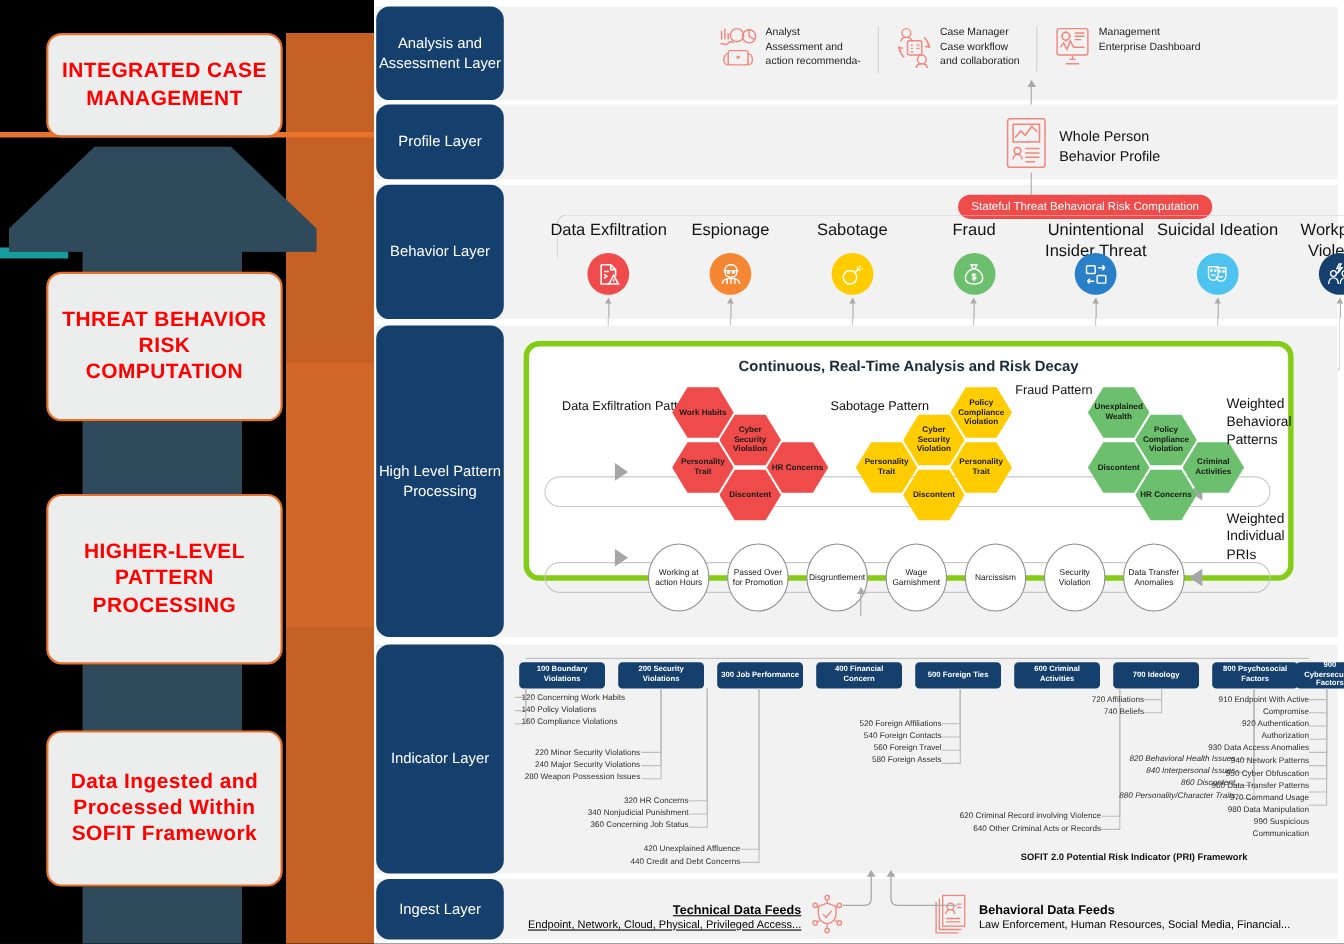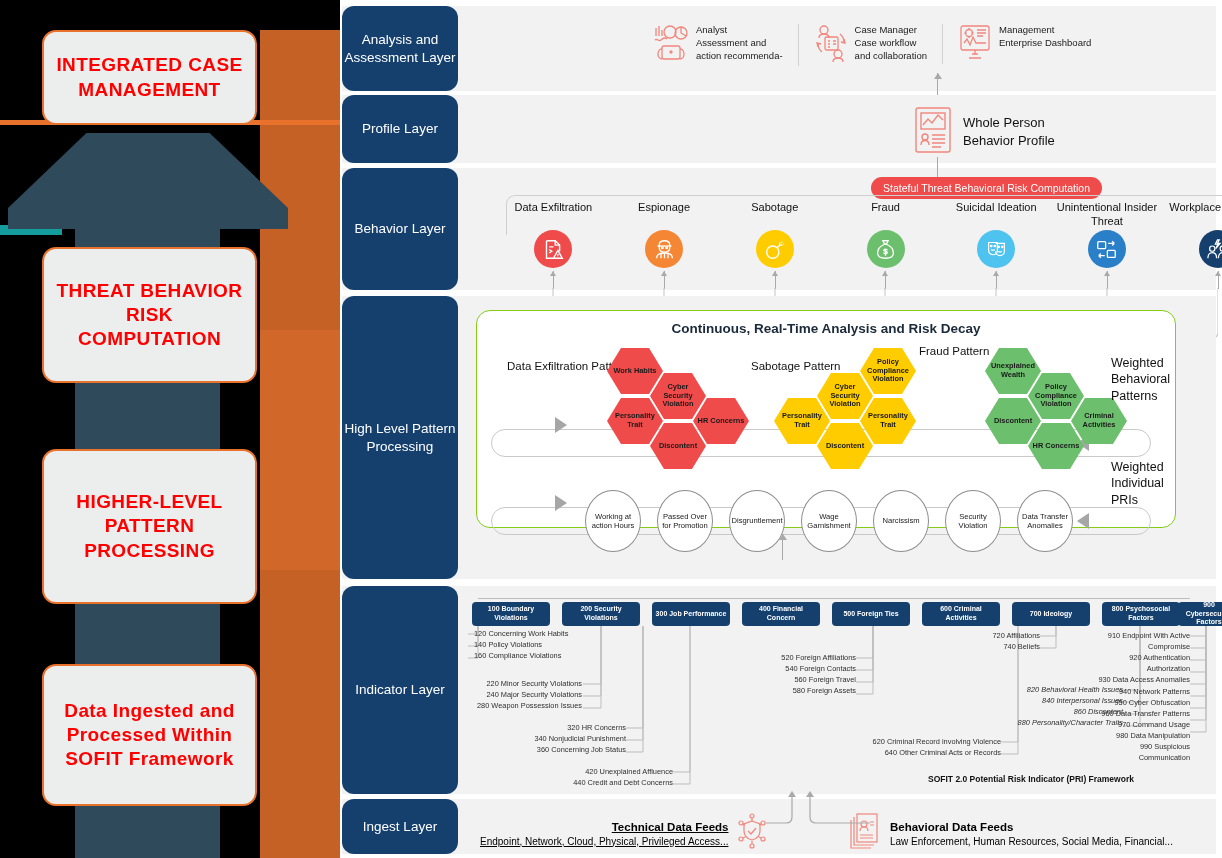--- a/index.html
+++ b/index.html
@@ -59,36 +59,36 @@
   .stateful-badge {
     position:absolute; left:413px; top:8px; background:#ef4b4b; color:#fff;
     font-size:10.5px; padding:5px 12px; border-radius:11px; white-space:nowrap;
   }
   .beh-frame {
     position:absolute; left:48px; top:26px; width:760px; height:40px;
     border:1px solid #cfcfcf; border-bottom:none; border-radius:9px 9px 0 0;
   }
   .beh-row { position:absolute; left:40px; top:32px; width:775px; display:flex; }
   .beh-cell { flex:1; display:flex; flex-direction:column; align-items:center; }
-  .beh-name { font-size:11px; line-height:1.25; text-align:center; color:#111; height:25px; }
+  .beh-name { font-size:15px; line-height:1.25; text-align:center; color:#111; height:25px; }
   .beh-dot {
     width:38px; height:38px; border-radius:50%; margin-top:4px;
     display:flex; align-items:center; justify-content:center;
   }
   .beh-arrow { position:absolute; width:1px; background:#a9a9a9; height:18px; }
   .beh-arrow::after {
     content:""; position:absolute; left:-3px; top:0;
     border-left:3.5px solid transparent; border-right:3.5px solid transparent;
     border-bottom:5px solid #a9a9a9;
   }
 
   
   .hl-card {
     position:absolute; left:18px; top:14px; width:700px; height:218px;
-    background:#fff; border:1px solid #84cc16; border-radius:14px;
+    background:#fff; border:5px solid #84cc16; border-radius:14px;
   }
   .hl-title { position:absolute; left:0; right:0; top:10px; text-align:center;
     font-size:13.5px; font-weight:bold; color:#1b2a3a; }
   .track {
     position:absolute; border:1px solid #c9c9c9; border-radius:16px; height:28px;
   }
   .tri-r { position:absolute; width:0; height:0;
     border-top:8px solid transparent; border-bottom:8px solid transparent; border-left:12px solid #a6a6a6; }
   .tri-l { position:absolute; width:0; height:0;
     border-top:8px solid transparent; border-bottom:8px solid transparent; border-right:12px solid #a6a6a6; }
@@ -299,43 +299,43 @@
           <div class="beh-dot" style="background:#6cbf6c;">
             <svg width="21" height="21" viewBox="0 0 24 24" fill="none" stroke="#fff" stroke-width="1.5">
               <path d="M9 2h6l-2 4h-2z"></path>
                 <path d="M11 6c-5 2-8 6-8 10 0 4 4 6 9 6s9-2 9-6c0-4-3-8-8-10z"></path>
               <path d="M12 11v8M14 13c0-1-1-1.5-2-1.5s-2 .5-2 1.5 4 1 4 2.5-1 1.5-2 1.5-2-.5-2-1.5"></path>
             </svg>
           </div>
         </div>
 
         <div class="beh-cell">
+          <div class="beh-name">Unintentional Insider Threat</div>
+          <div class="beh-dot" style="background:#2a7fc9;">
+            <svg width="21" height="21" viewBox="0 0 24 24" fill="none" stroke="#fff" stroke-width="1.5">
+              <rect x="2" y="3" width="9" height="8" rx="1"></rect>
+                <rect x="13" y="13" width="9" height="8" rx="1"></rect>
+              <path d="M14 5h7M21 5l-2.5-2.5M21 5l-2.5 2.5"></path>
+              <path d="M10 19H3M3 19l2.5-2.5M3 19l2.5 2.5"></path>
+            </svg>
+          </div>
+        </div>
+
+        <div class="beh-cell">
           <div class="beh-name">Suicidal Ideation</div>
           <div class="beh-dot" style="background:#4ec3ef;">
             <svg width="21" height="21" viewBox="0 0 24 24" fill="none" stroke="#fff" stroke-width="1.4">
               <path d="M3 4h10v9a5 5 0 01-10 0z"></path>
                 <circle cx="6" cy="8" r=".8"></circle>
                 <circle cx="10" cy="8" r=".8"></circle>
                 <path d="M6 12c1 1 3 1 4 0"></path>
               <path d="M11 5h10v9a5 5 0 01-10 0"></path>
                 <circle cx="14.5" cy="9" r=".8"></circle>
                 <circle cx="18.5" cy="9" r=".8"></circle>
                 <path d="M14 14c1 1 3 1 4 0"></path>
-            </svg>
-          </div>
-        </div>
-
-        <div class="beh-cell">
-          <div class="beh-name">Unintentional Insider Threat</div>
-          <div class="beh-dot" style="background:#2a7fc9;">
-            <svg width="21" height="21" viewBox="0 0 24 24" fill="none" stroke="#fff" stroke-width="1.5">
-              <rect x="2" y="3" width="9" height="8" rx="1"></rect>
-                <rect x="13" y="13" width="9" height="8" rx="1"></rect>
-              <path d="M14 5h7M21 5l-2.5-2.5M21 5l-2.5 2.5"></path>
-              <path d="M10 19H3M3 19l2.5-2.5M3 19l2.5 2.5"></path>
             </svg>
           </div>
         </div>
 
         <div class="beh-cell">
           <div class="beh-name">Workplace Violence</div>
           <div class="beh-dot" style="background:#15406e;">
             <svg width="21" height="21" viewBox="0 0 24 24" fill="none" stroke="#fff" stroke-width="1.4">
               <path d="M12 1l-2.5 5h3L10 11l5-6h-3l2-4z"></path>
               <circle cx="6" cy="11" r="3"></circle>

